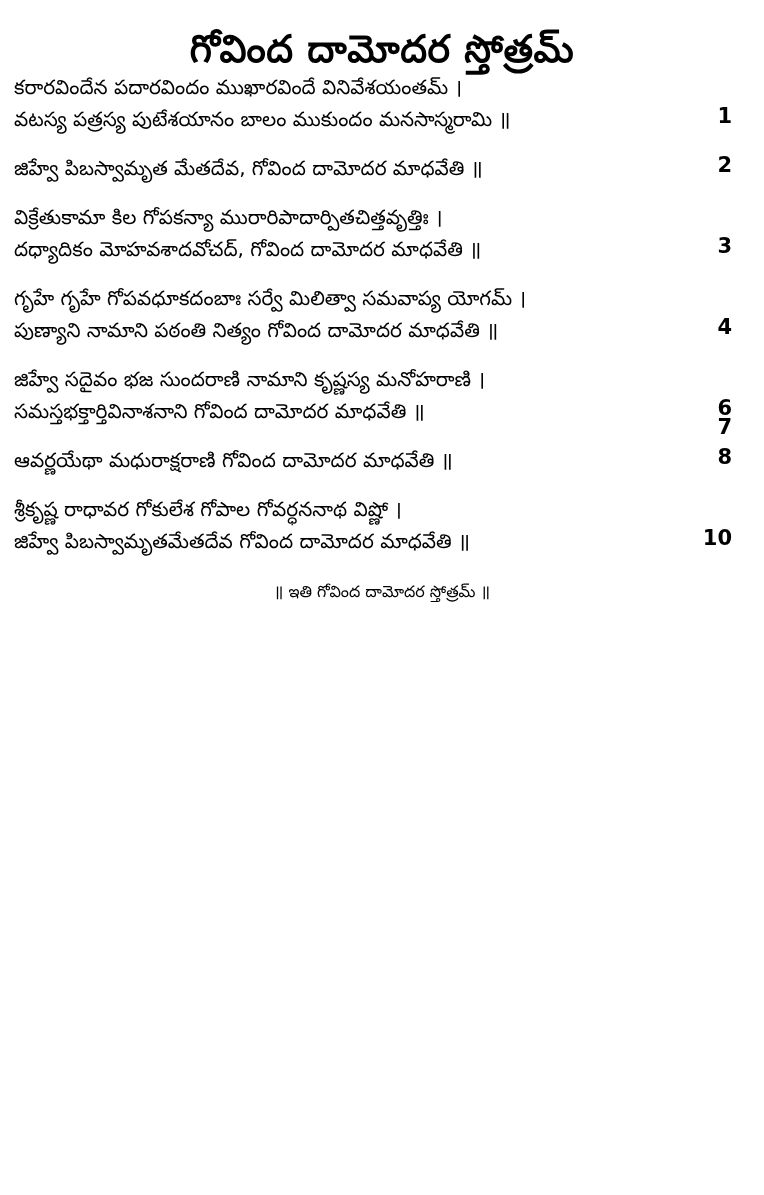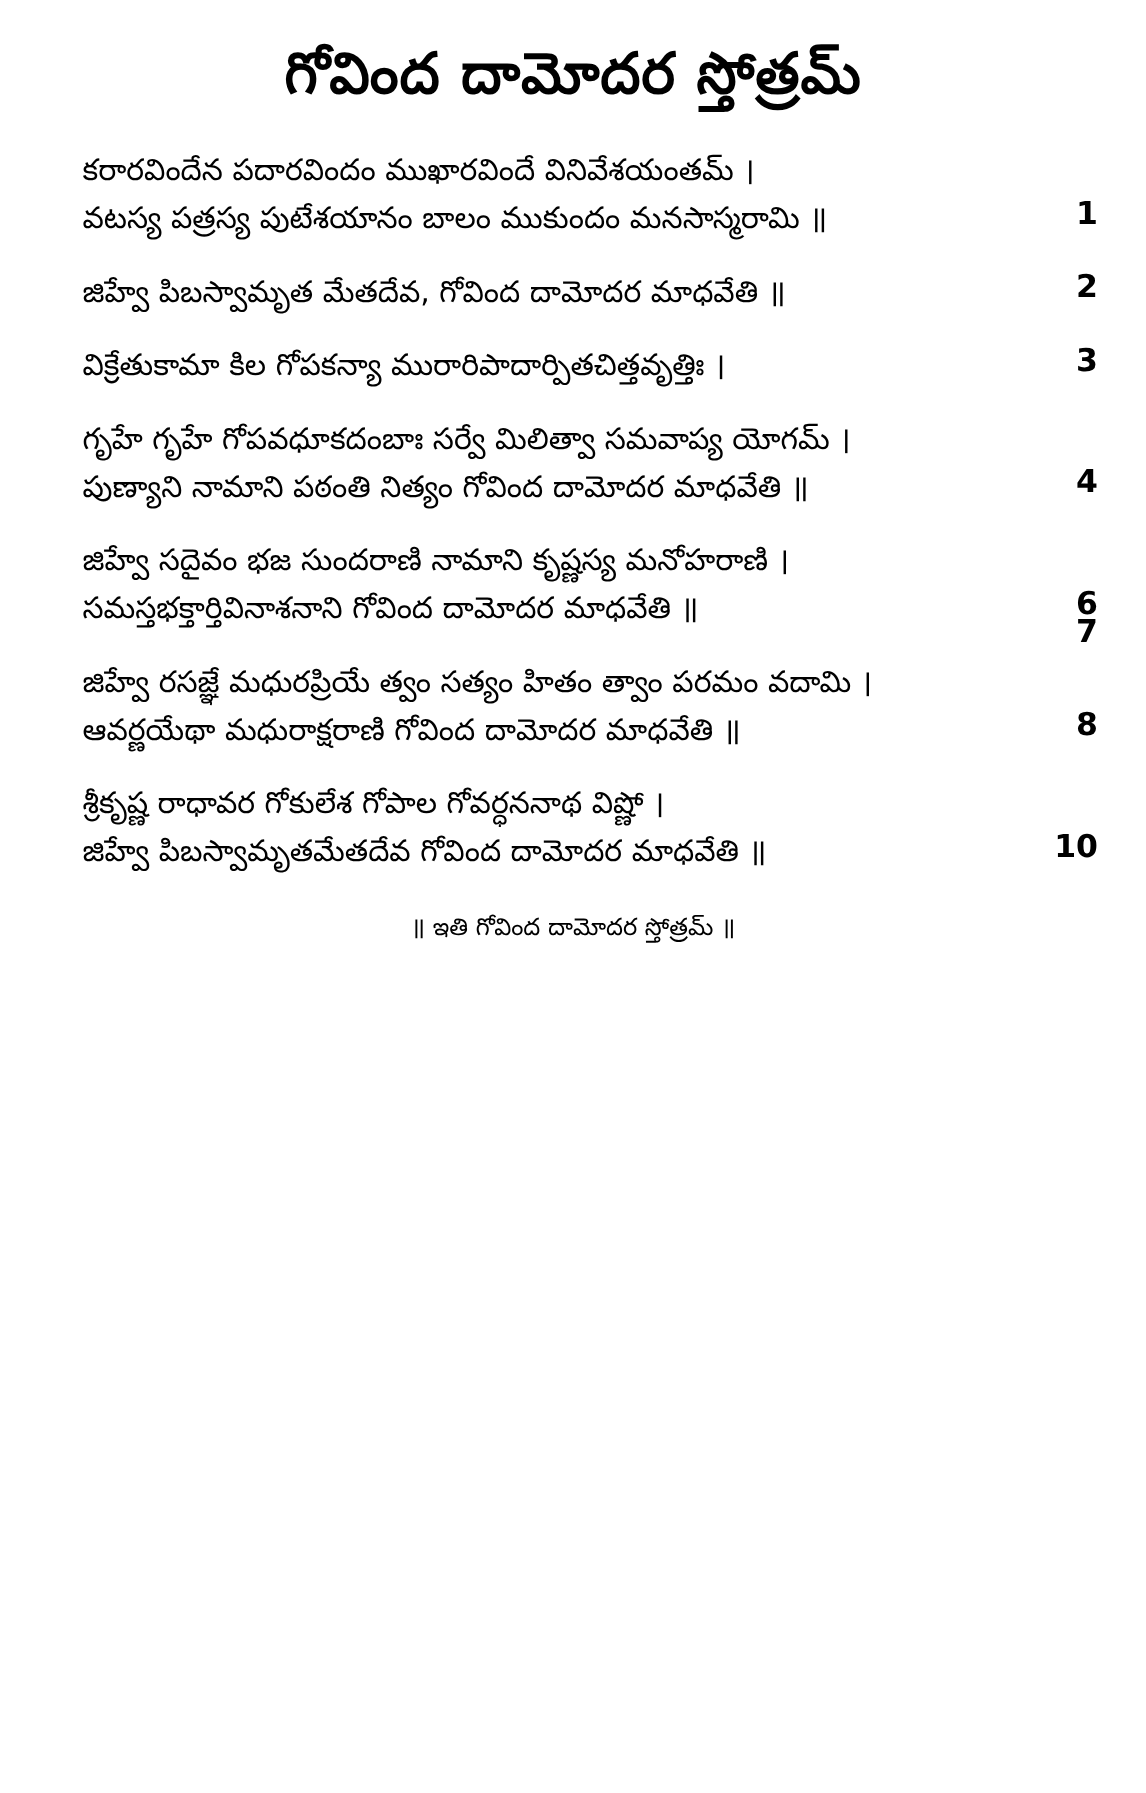--- a/index.html
+++ b/index.html
@@ -21,35 +21,33 @@
     box-sizing: border-box;
     padding: 0 14px;
     position: relative;
   }
   .doc-title {
     text-align: center;
     font-size: 38px;
     font-weight: bold;
     letter-spacing: 0.5px;
     margin-top: 28px;
-    margin-bottom: 26px;
     line-height: 1.15;
     font-family: "DejaVu Sans", "Liberation Sans", sans-serif;
   }
   .verses {
     margin: 0;
     padding: 0;
   }
   .verse {
     position: relative;
     margin-bottom: 19px;
   }
   .verse-lines {
     padding-right: 60px;
-    margin-left: 41px;
   }
   .vline {
     font-size: 20px;
     line-height: 1.5;
     font-family: "DejaVu Sans", "Liberation Sans", sans-serif;
     white-space: nowrap;
     letter-spacing: 0px;
   }
   .vline.first {
     margin-bottom: 2px;
@@ -90,20 +88,21 @@
     <div class="verse">
       <div class="verse-lines">
         <div class="vline">జిహ్వే పిబస్వామృత మేతదేవ, గోవింద దామోదర మాధవేతి ॥</div>
       </div>
       <div class="verse-num">2</div>
     </div>
 
     <div class="verse">
       <div class="verse-lines">
         <div class="vline first">విక్రేతుకామా కిల గోపకన్యా మురారిపాదార్పితచిత్తవృత్తిః ।</div>
+        <div class="vline">దధ్యాదికం మోహవశాదవోచద్, గోవింద దామోదర మాధవేతి ॥</div>
       </div>
       <div class="verse-num">3</div>
     </div>
 
     <div class="verse">
       <div class="verse-lines">
         <div class="vline first">గృహే గృహే గోపవధూకదంబాః సర్వే మిలిత్వా సమవాప్య యోగమ్ ।</div>
         <div class="vline">పుణ్యాని నామాని పఠంతి నిత్యం గోవింద దామోదర మాధవేతి ॥</div>
       </div>
       <div class="verse-num">4</div>
@@ -119,21 +118,20 @@
     </div>
 
     <div class="verse">
       <div class="verse-lines">
       </div>
       <div class="verse-num">7</div>
     </div>
 
     <div class="verse">
       <div class="verse-lines">
-        <div class="vline first">జిహ్వే రసజ్ఞే మధురప్రియే త్వం సత్యం హితం త్వాం పరమం వదామి ।</div>
         <div class="vline">ఆవర్ణయేథా మధురాక్షరాణి గోవింద దామోదర మాధవేతి ॥</div>
       </div>
       <div class="verse-num">8</div>
     </div>
 
 
     <div class="verse">
       <div class="verse-lines">
         <div class="vline first">శ్రీకృష్ణ రాధావర గోకులేశ గోపాల గోవర్ధననాథ విష్ణో ।</div>
         <div class="vline">జిహ్వే పిబస్వామృతమేతదేవ గోవింద దామోదర మాధవేతి ॥</div>

